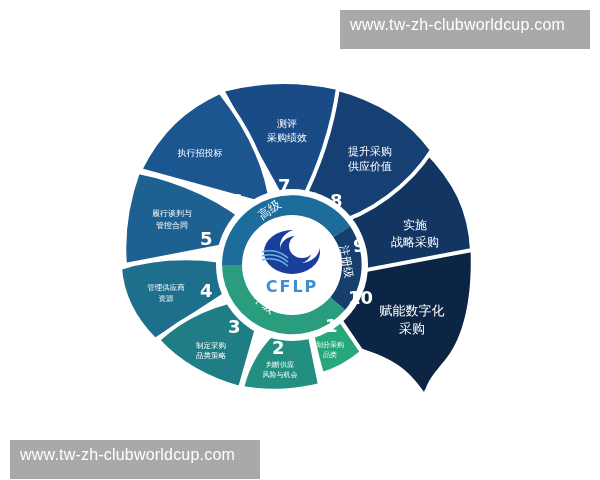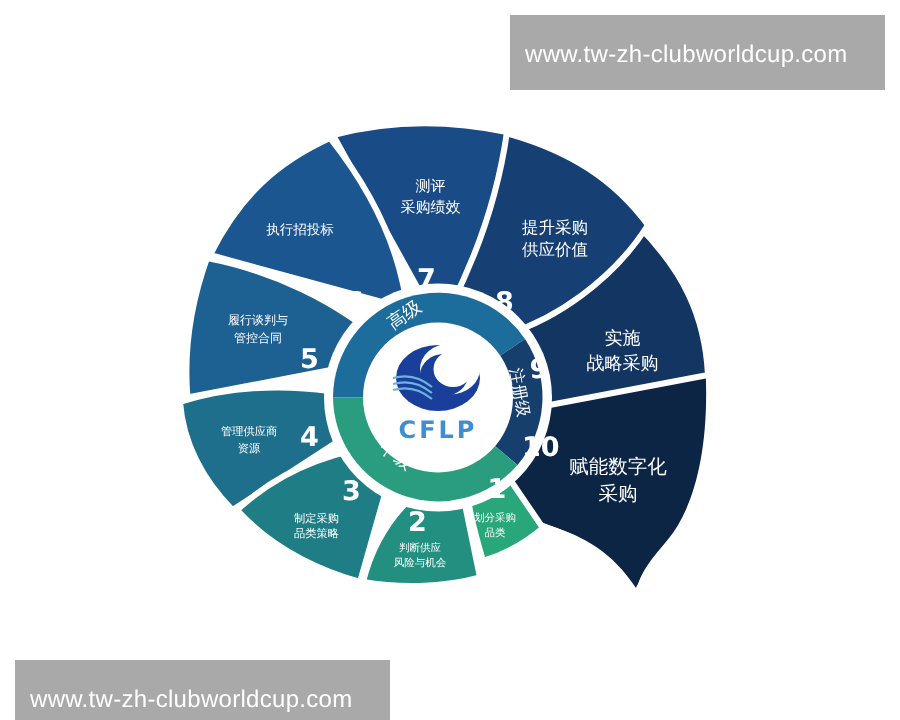--- a/index.html
+++ b/index.html
@@ -1,21 +1,21 @@
 <!DOCTYPE html>
 <html><head>
   <meta charset="utf-8">
   <style>
     html, body { margin:0; padding:0; background:#ffffff; }
     body { width:600px; height:480px; position:relative; overflow:hidden;
            font-family:"DejaVu Sans", "Liberation Sans", sans-serif; }
     #stage { position:absolute; left:0; top:0; width:600px; height:480px; }
     .watermark { position:absolute; background:#a9a9a9; color:#ffffff;
                  font-family:"Liberation Sans", "DejaVu Sans", sans-serif;
-                 font-size:16px; line-height:30px; height:26px; padding:12px 10px;
+                 font-size:16px; line-height:30px; height:39px; padding:0 10px;
                  letter-spacing:0.2px; white-space:nowrap; }
     .wm-top { left:340px; top:10px; width:230px; }
     .wm-bottom { left:10px; top:440px; width:230px; }
     svg text { font-family:"DejaVu Sans", "Liberation Sans", sans-serif; fill:#ffffff; }
     .num { font-weight:bold; }
   </style>
 </head>
 <body>
 
 <div id="stage">

